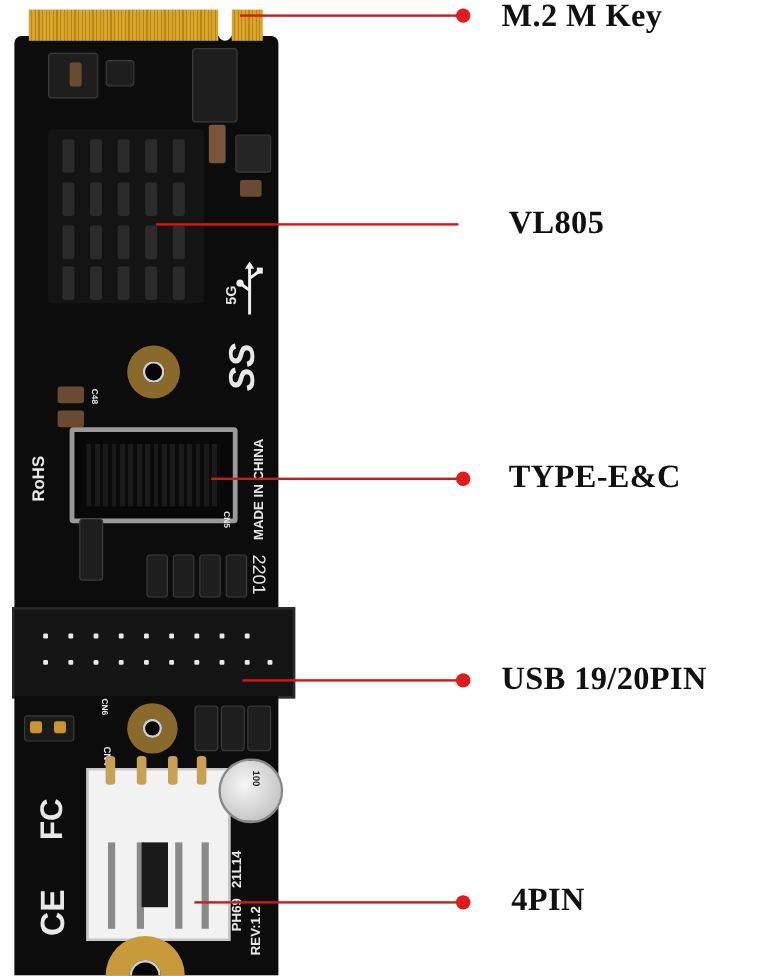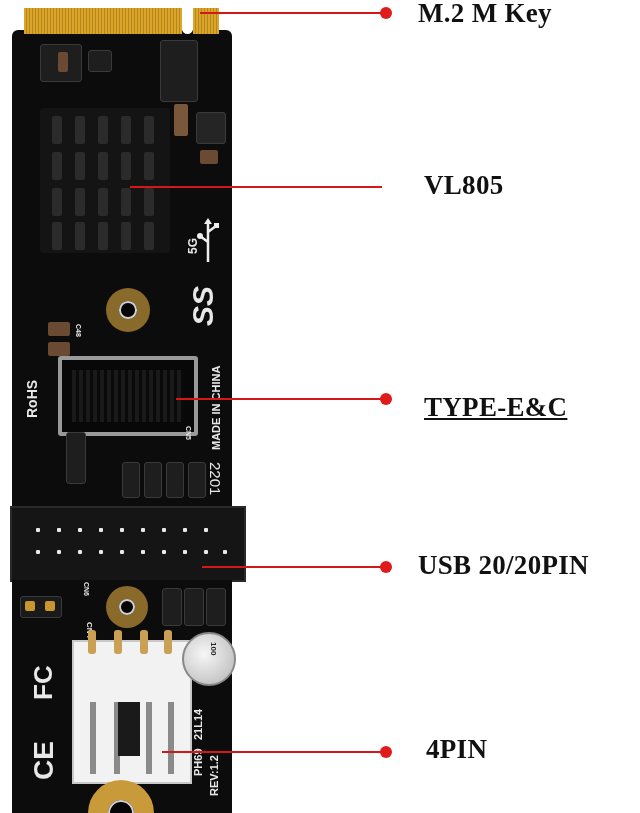--- a/index.html
+++ b/index.html
@@ -169,26 +169,26 @@
 </div>
 
 <div>
   <div class="line" style="left:130px;top:186px;width:252px;"></div>
   <div class="label" style="left:424px;top:170px;">VL805</div>
 </div>
 
 <div>
   <div class="line" style="left:176px;top:398px;width:210px;"></div>
   <div class="dot" style="left:380px;top:393px;"></div>
-  <div class="label" style="left:424px;top:392px;text-decoration:underline;">TYPE-E&amp;C</div>
+  <div class="label" style="left:424px;top:382px;">TYPE-E&amp;C</div>
 </div>
 
 <div>
   <div class="line" style="left:202px;top:566px;width:184px;"></div>
   <div class="dot" style="left:380px;top:561px;"></div>
-  <div class="label" style="left:418px;top:550px;">USB 20/20PIN</div>
+  <div class="label" style="left:418px;top:550px;">USB 19/20PIN</div>
 </div>
 
 <div>
   <div class="line" style="left:162px;top:751px;width:224px;"></div>
   <div class="dot" style="left:380px;top:746px;"></div>
   <div class="label" style="left:426px;top:734px;">4PIN</div>
 </div>
 
 </body></html>

